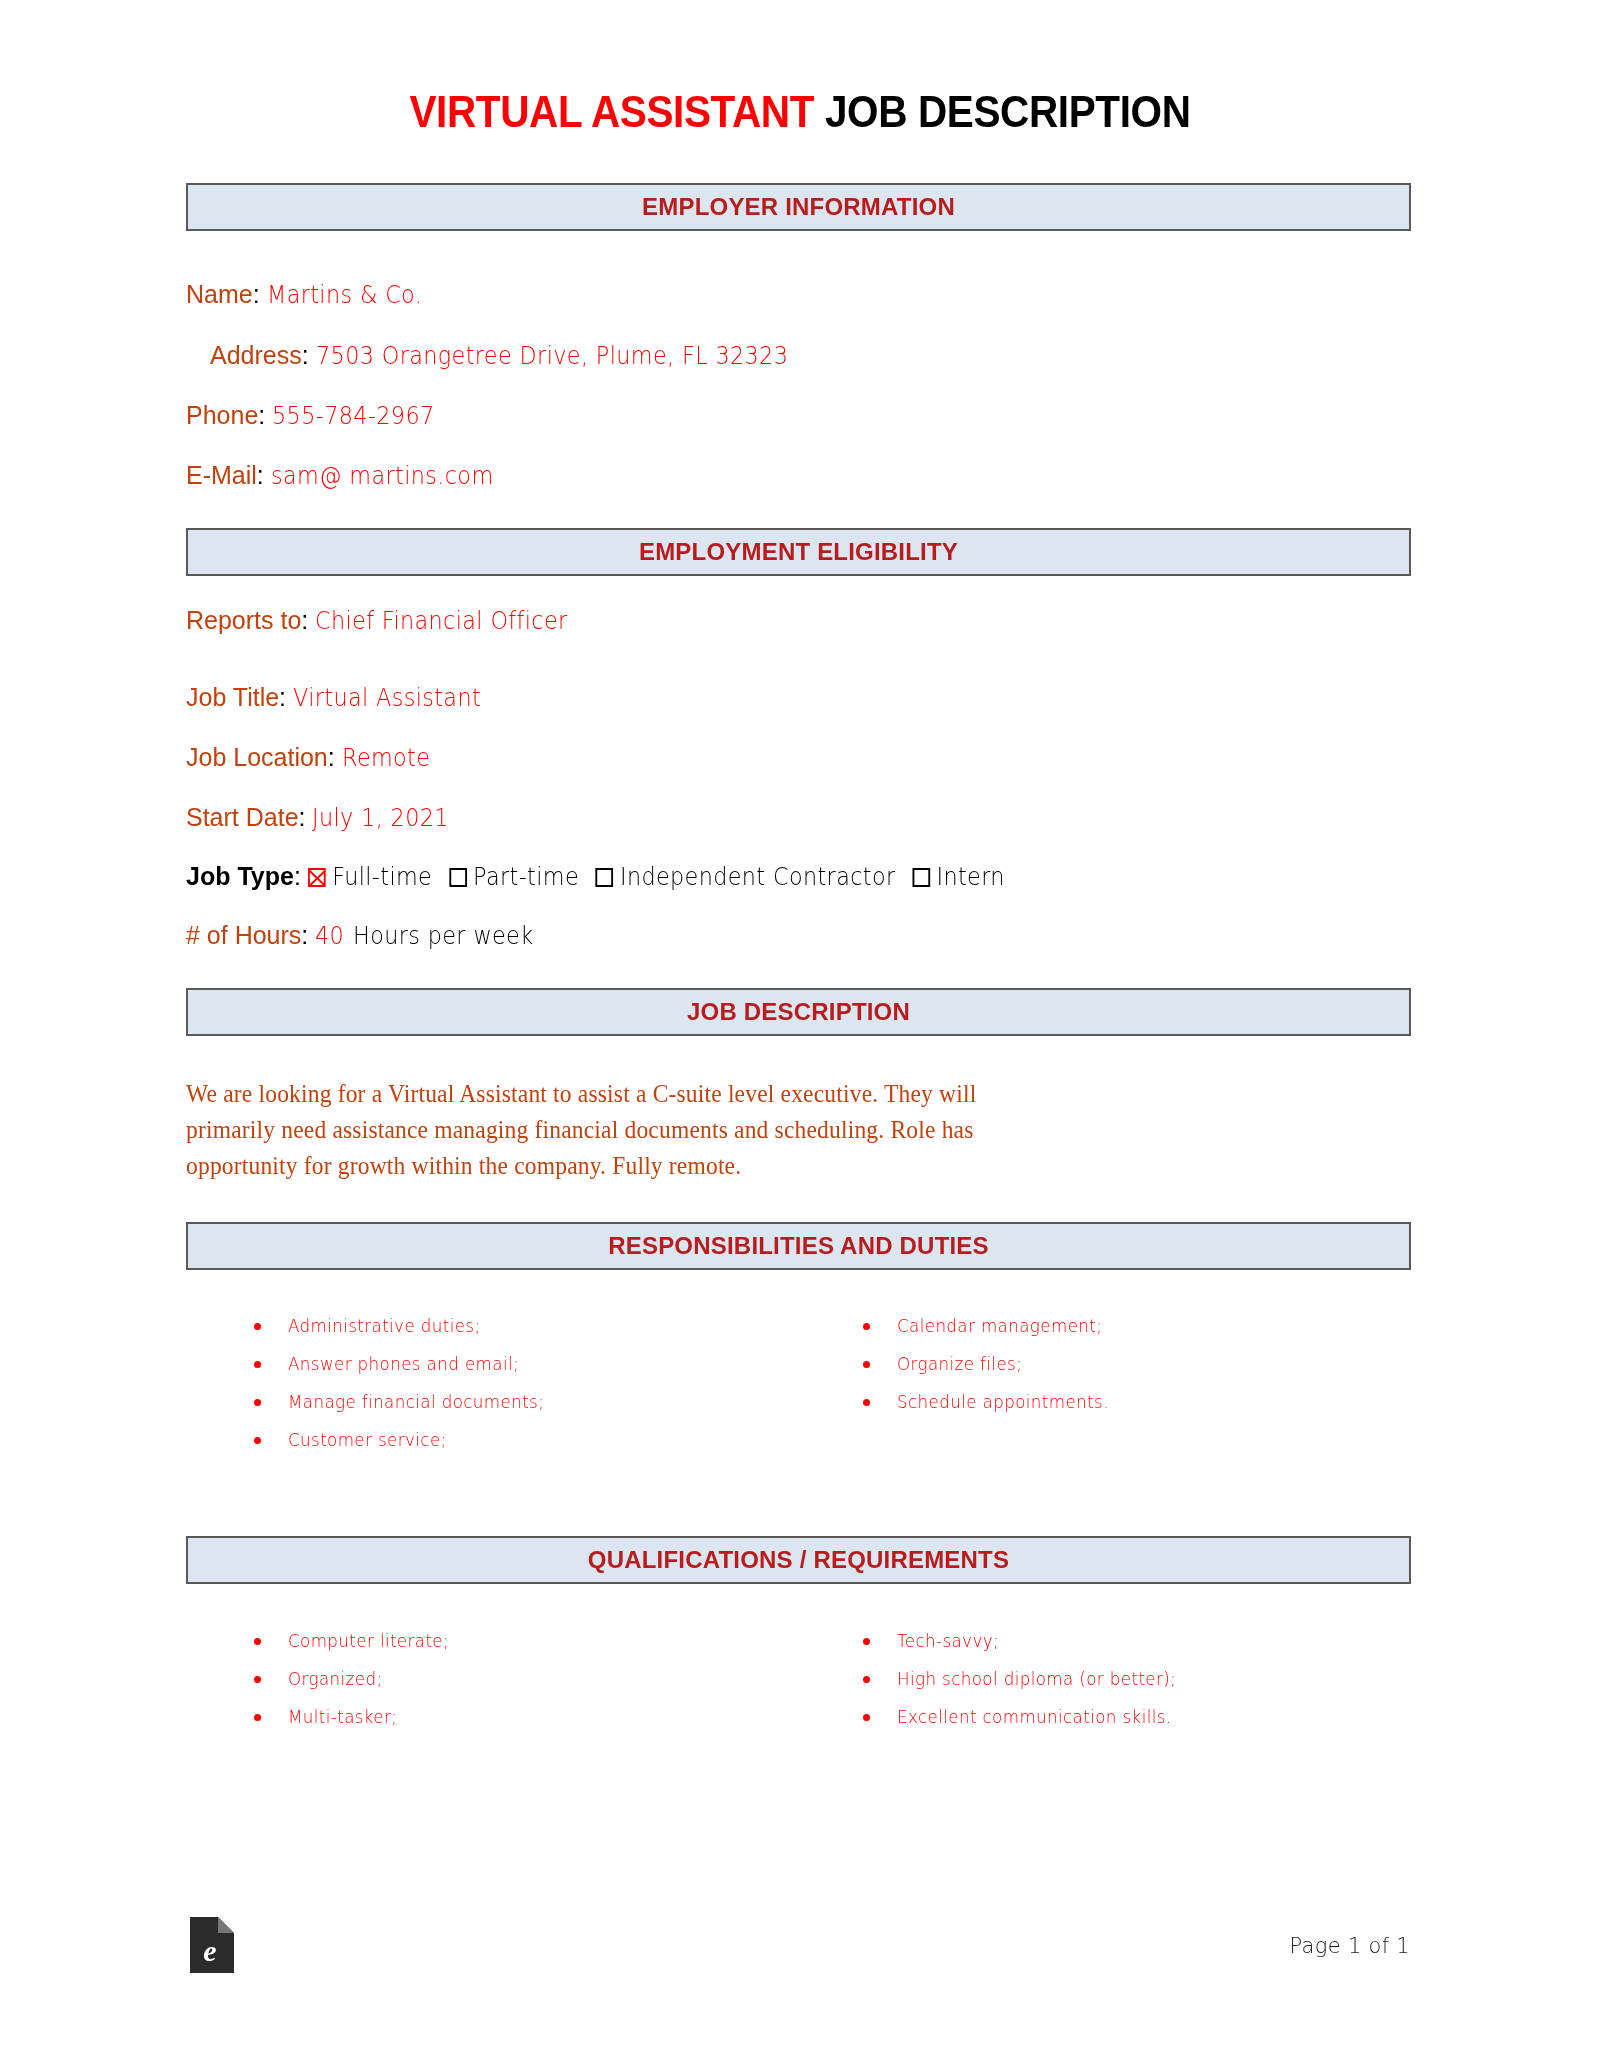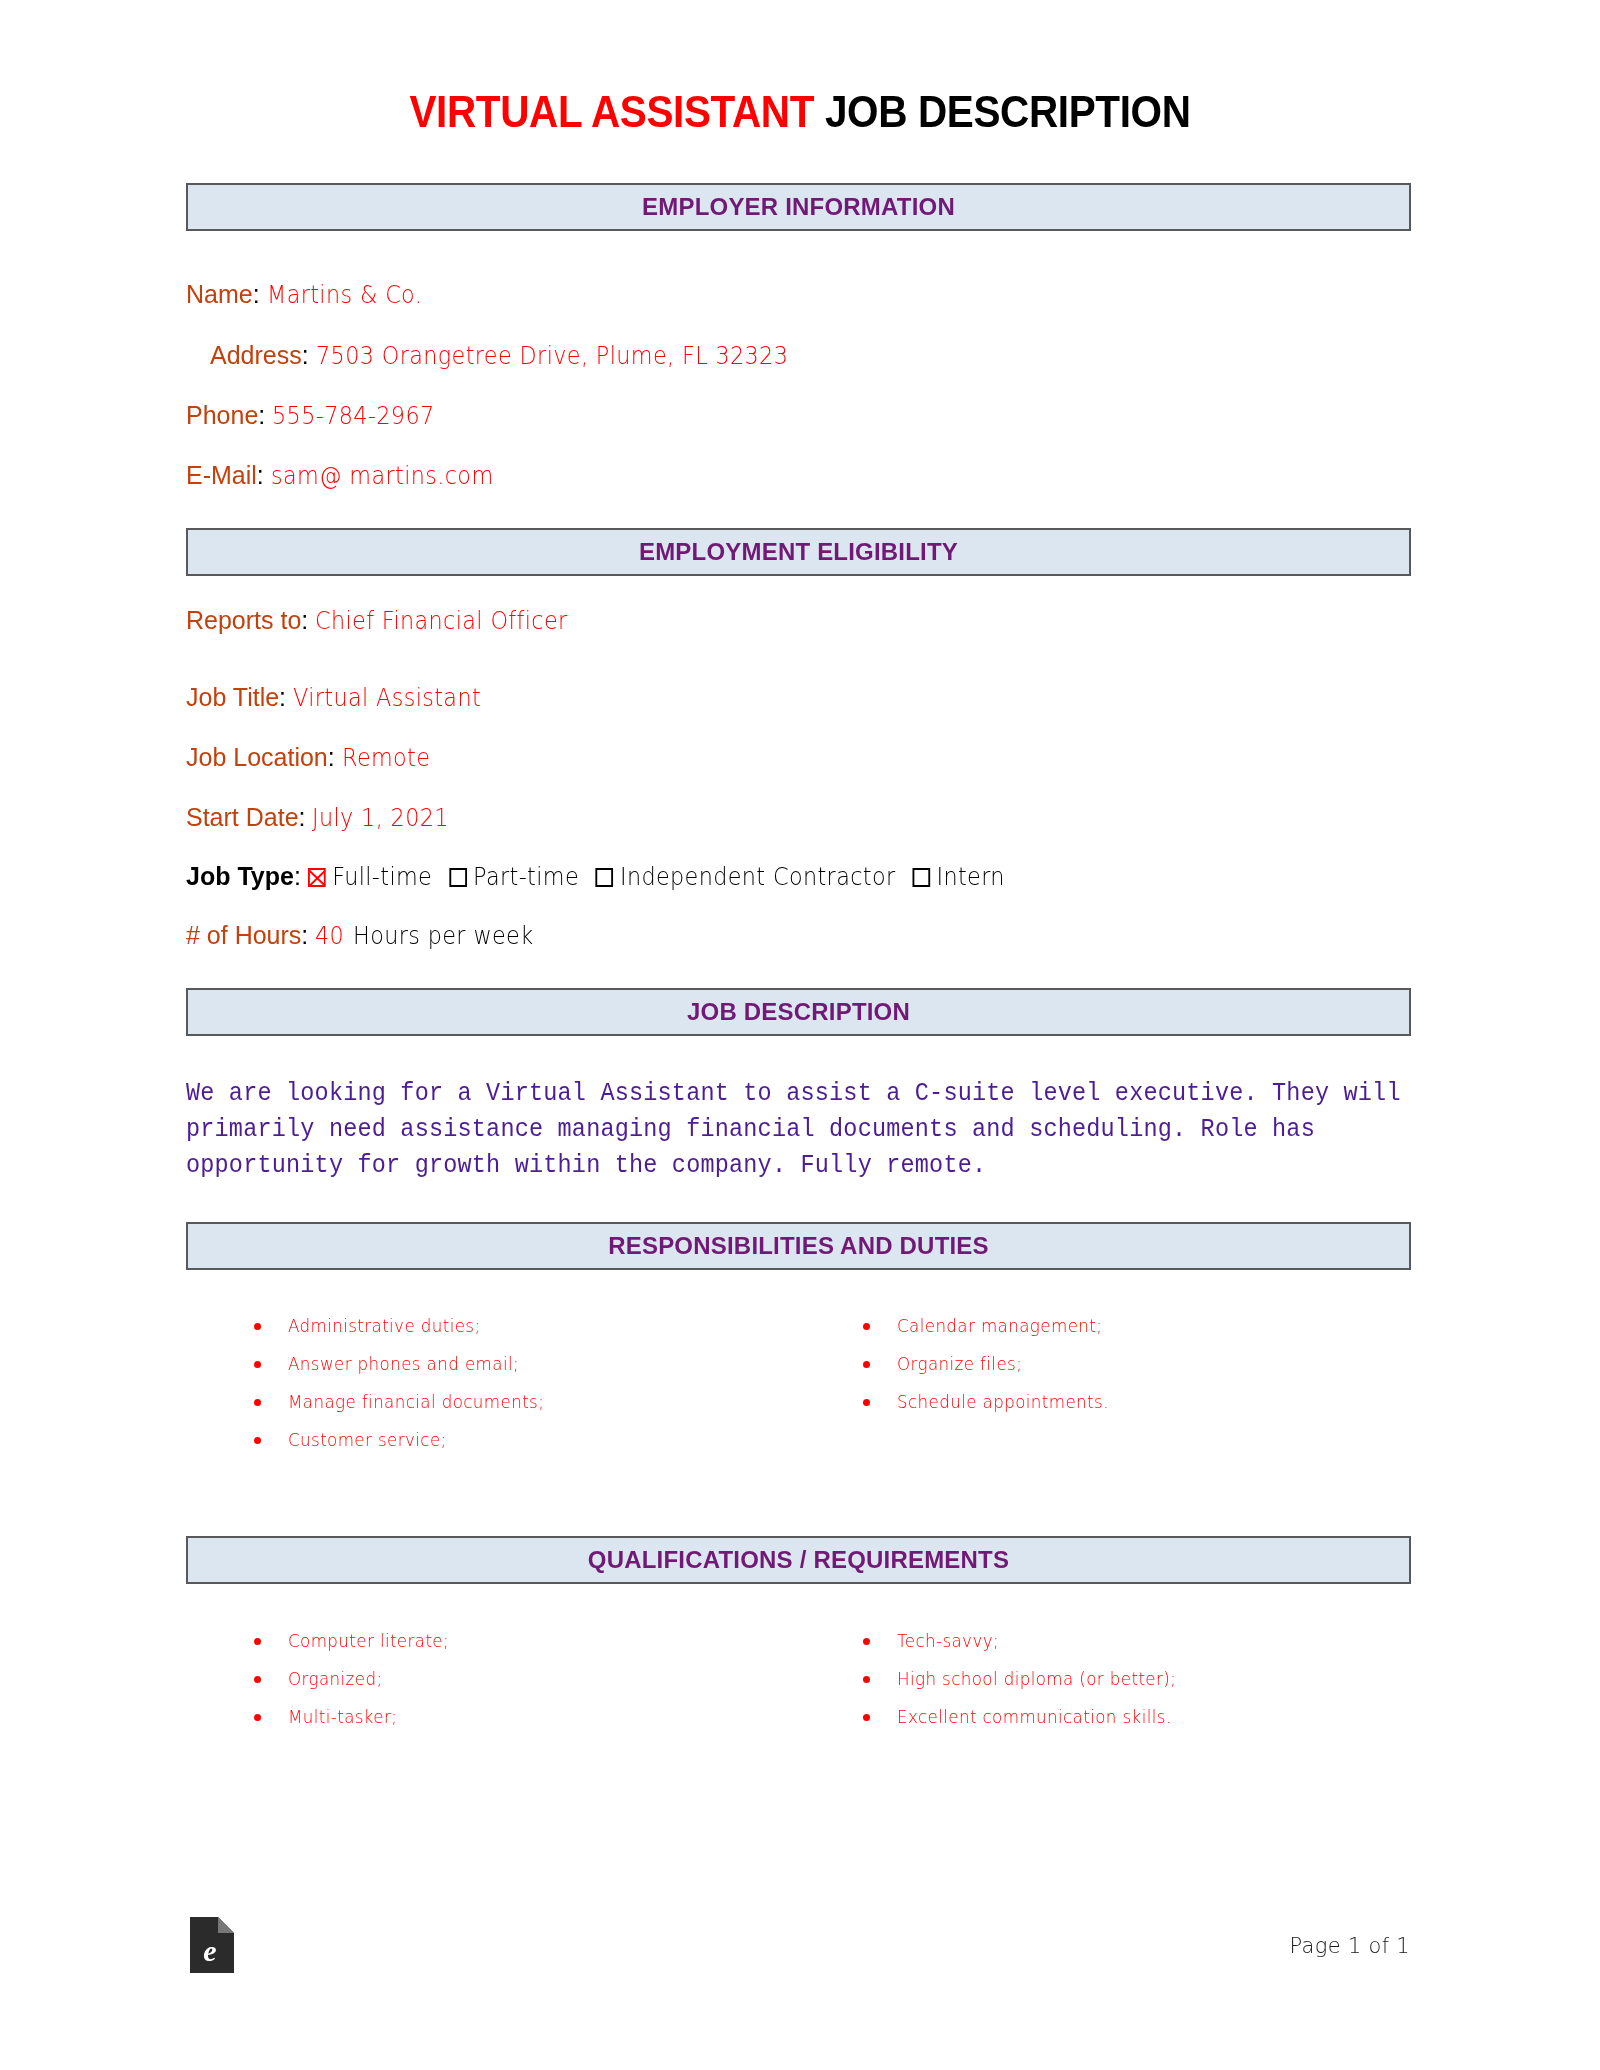--- a/index.html
+++ b/index.html
@@ -51,21 +51,21 @@
 
   
   .section-bar {
     background: #dce6f1;
     border: 2px solid #595959;
     height: 48px;
     line-height: 44px;
     text-align: center;
     font-size: 24px;
     font-weight: bold;
-    color: #701a75;
+    color: #b91c1c;
     letter-spacing: 0.2px;
     box-sizing: border-box;
     width: 1225px;
   }
 
   
   .field {
     font-size: 25px;
     line-height: 1.25;
     white-space: nowrap;
@@ -143,22 +143,22 @@
   }
   .cbox.checked::after {
     transform: translate(-50%, -50%) rotate(-42deg);
   }
   .cb-item {
     margin-right: 18px;
   }
 
   
   .desc-para {
-    color: #4c1d95;
-    font-family: Liberation Mono, monospace;
+    color: #c2410c;
+    font-family: Liberation Serif, serif;
     font-weight: 300;
     font-size: 25px;
     line-height: 1.45;
     width: 1160px;
     letter-spacing: 0.2px;
   }
   .desc-para > span {
     display: block;
     transform: scaleX(0.94);
     transform-origin: left center;

